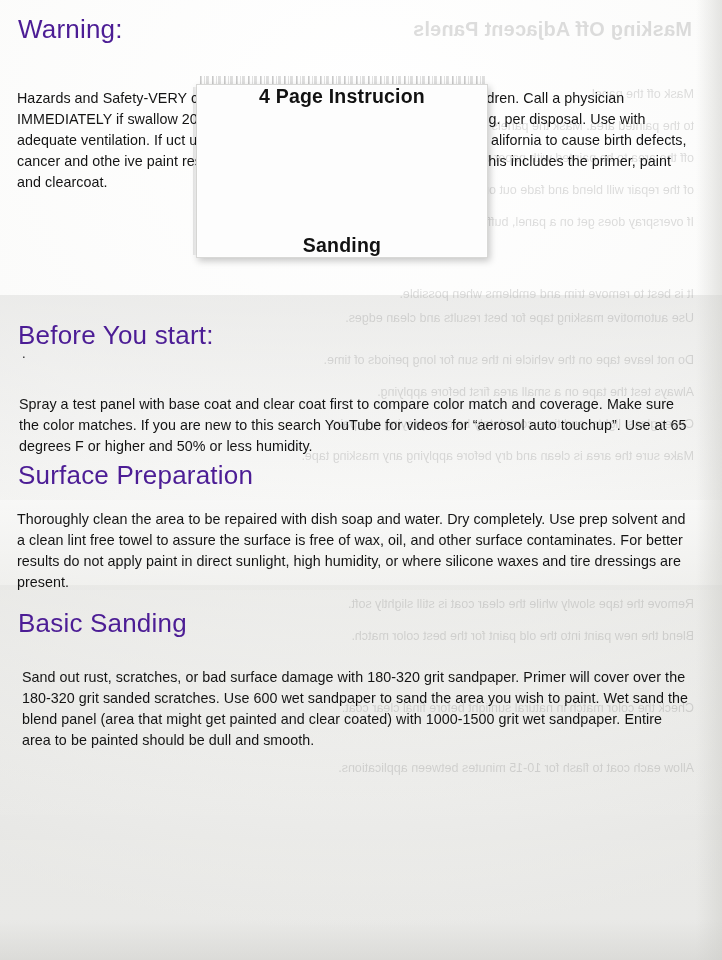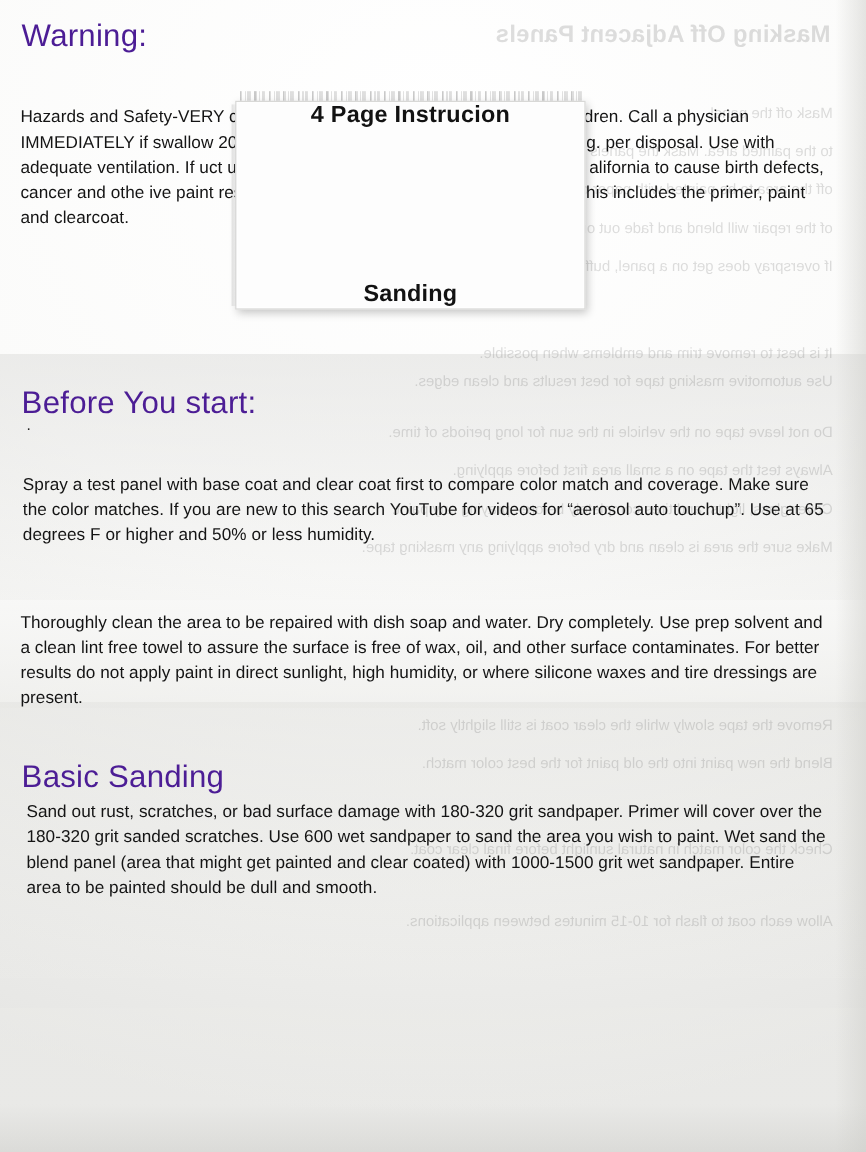--- a/index.html
+++ b/index.html
@@ -169,23 +169,24 @@
     <div class="bt-line" style="left:28px; top:760px;">Allow each coat to flash for 10-15 minutes between applications.</div>
   </div>
 
   <div class="h1" style="left:18px; top:14px;">Warning:</div>
   <div class="para" style="left:17px; top:88px; width:672px;">Hazards and Safety-VERY                                                     ch-up paint including primer and clearcoats ar                                                    dren. Call a physician IMMEDIATELY if swallow                                                  20F. DO NOT STORE IN CAR and avoid freezing.                                                 per disposal. Use with adequate ventilation. If                                                     uct use immediately and call physician. This produ                                               alifornia to cause birth defects, cancer and othe                                            ive paint respirator and WEAR safety goggles wh                                         eyes. This includes the primer, paint and clearcoat.</div>
 
   <div class="h1" style="left:18px; top:320px;">Before You start:</div>
   <div class="dot" style="left:22px; top:346px;">.</div>
   <div class="para" style="left:19px; top:366px; width:672px;margin-top:28px;">Spray a test panel with base coat and clear coat first to compare color match and coverage. Make sure the color matches.  If you are new to this search YouTube for videos for “aerosol auto touchup”.  Use at 65 degrees F or higher and 50% or less humidity.</div>
 
+  <div class="h1" style="left:18px; top:460px;">Surface Preparation</div>
   <div class="para" style="left:17px; top:509px; width:676px;">Thoroughly clean the area to be repaired with dish soap and water.  Dry completely. Use prep solvent and a clean lint free towel to assure the surface is free of wax, oil, and other surface contaminates. For better results do not apply paint in direct sunlight, high humidity, or where silicone waxes and tire dressings are present.</div>
 
-  <div class="h1" style="left:18px; top:632px;text-align:right;">Basic Sanding</div>
+  <div class="h1" style="left:18px; top:608px;text-align:right;">Basic Sanding</div>
   <div class="para" style="left:22px; top:667px; width:672px;">Sand out rust, scratches, or bad surface damage with 180-320 grit sandpaper. Primer will cover over the 180-320 grit sanded scratches. Use 600 wet sandpaper to sand the area you wish to paint. Wet sand the blend panel (area that might get painted and clear coated) with 1000-1500 grit wet sandpaper. Entire area to be painted should be dull and smooth.</div>
 
   <div class="speckle"></div>
   <div id="label-card">
     <div class="lbl">4 Page Instrucion</div>
     <div class="lbl">Sanding</div>
   </div>
 
 </div>
 

